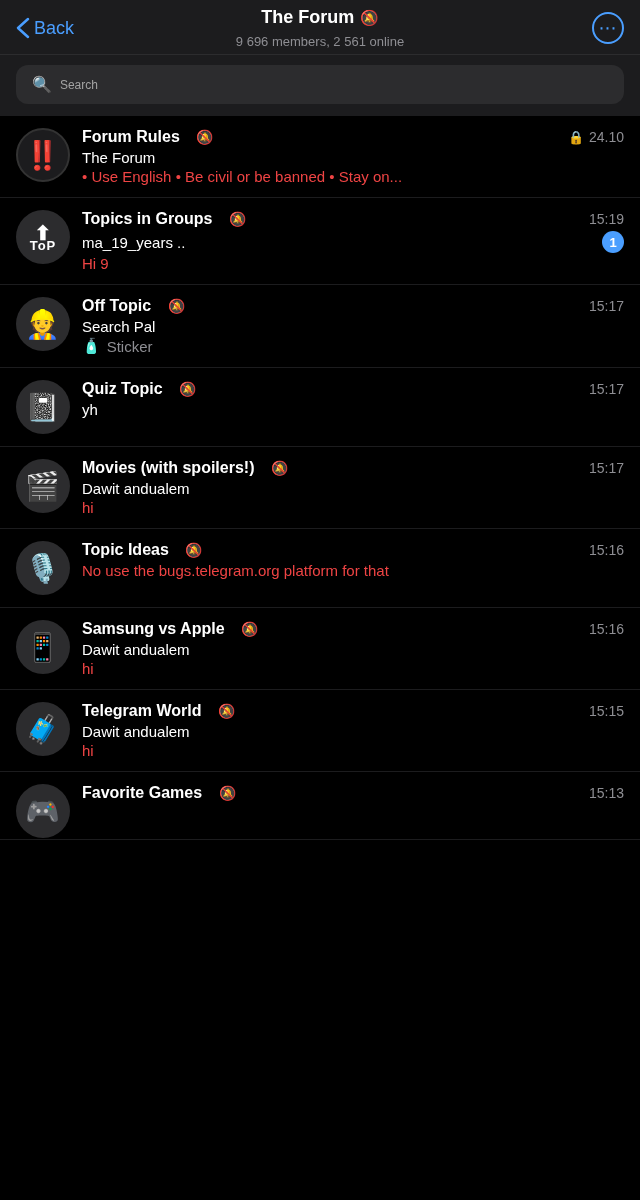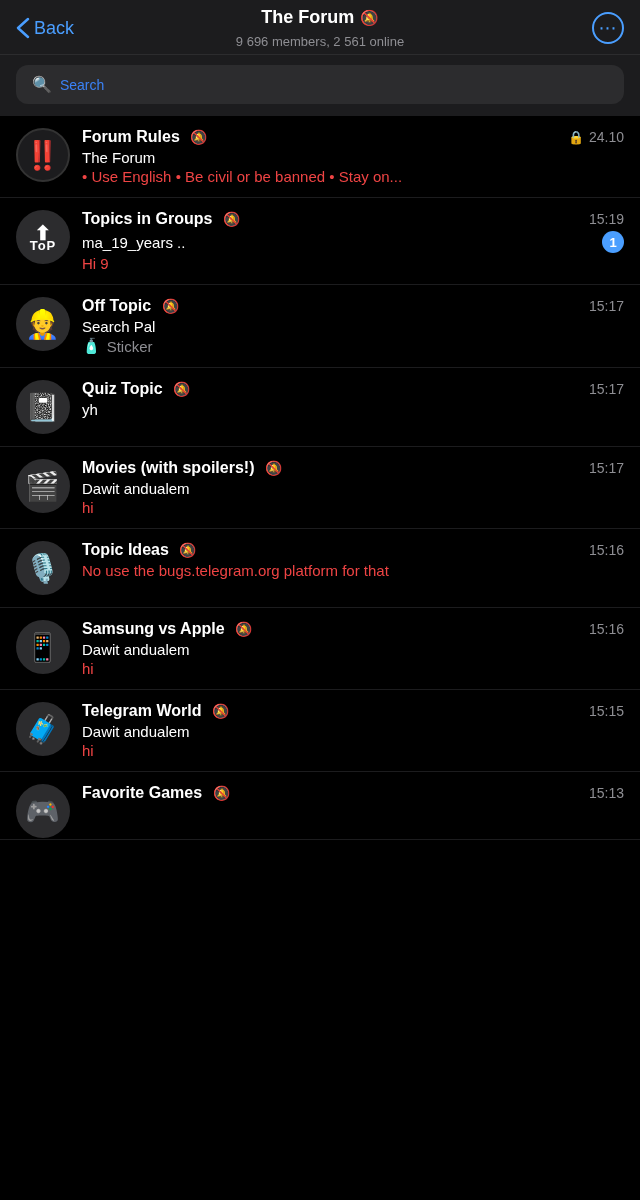--- a/index.html
+++ b/index.html
@@ -80,22 +80,22 @@
       display: flex;
       align-items: center;
       gap: 8px;
       padding: 10px 16px;
     }
     .search-icon-wrap {
       color: #8e8e93;
       font-size: 16px;
     }
     .search-placeholder {
-      color: #3b82f6;
-      font-size: 14px;
+      color: #a3a3a3;
+      font-size: 12px;
     }
 
     
     .chat-list {
       background: #000;
     }
     .chat-item {
       display: flex;
       align-items: flex-start;
       padding: 12px 16px 12px 16px;
@@ -148,21 +148,21 @@
       justify-content: space-between;
       align-items: center;
       margin-bottom: 3px;
     }
     .chat-name {
       font-size: 16px;
       font-weight: 600;
       color: #fff;
       display: flex;
       align-items: center;
-      gap: 11px;
+      gap: 17px;
     }
     .mute-icon {
       color: #8e8e93;
       font-size: 14px;
     }
     .chat-row2 {
       display: flex;
       justify-content: space-between;
       align-items: center;
       margin-bottom: 2px;

